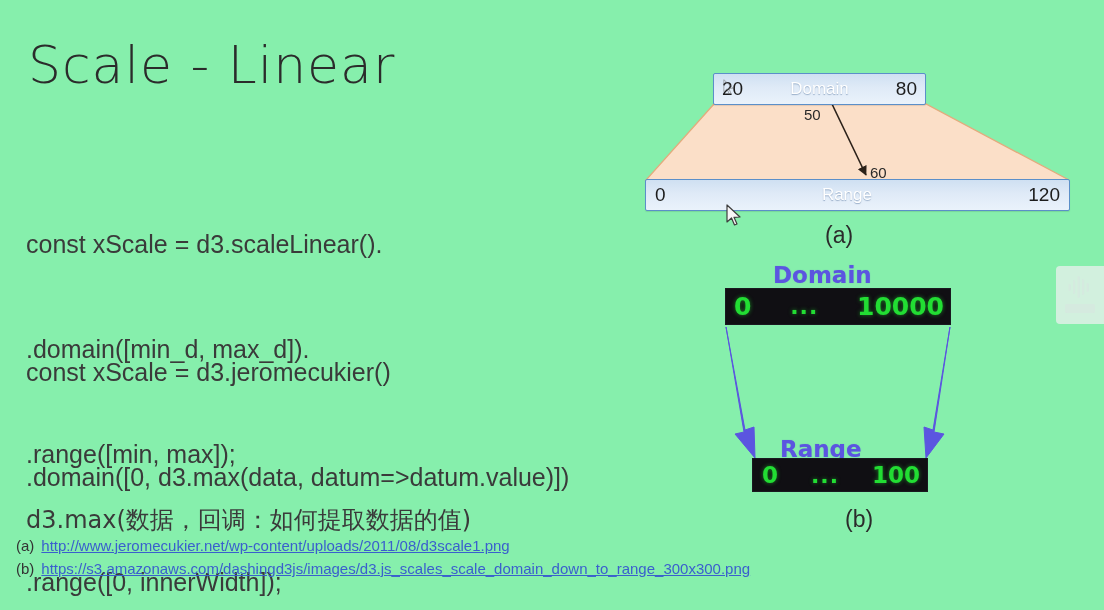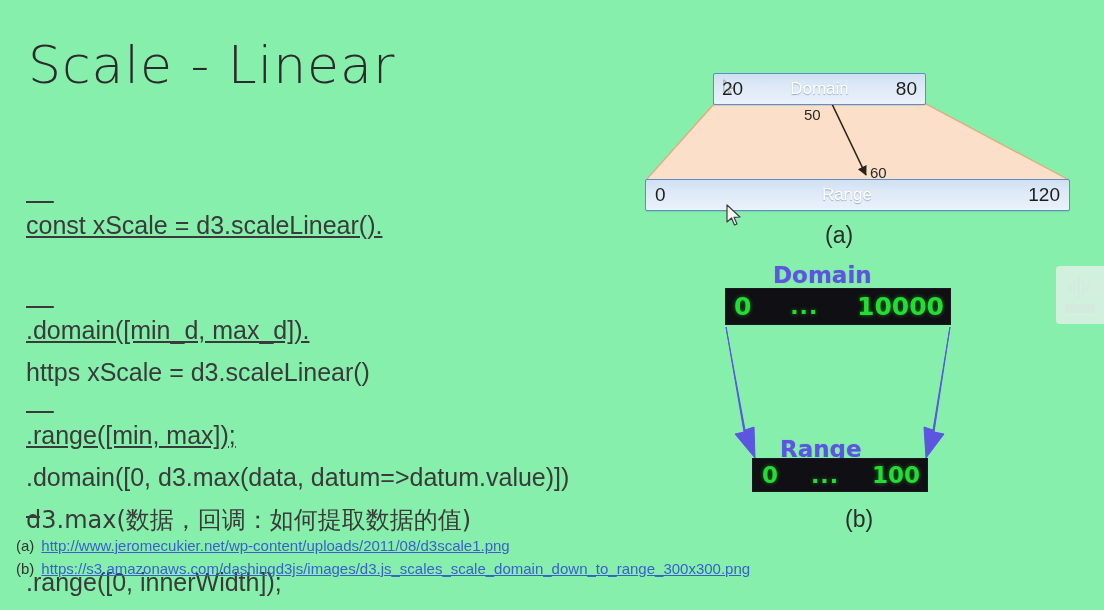--- a/index.html
+++ b/index.html
@@ -34,21 +34,21 @@
   
   .code-block {
     position: absolute;
     left: 26px;
     color: #3a3a3a;
     font-size: 25px;
     line-height: 35px;
     font-family: "Liberation Sans", "DejaVu Sans", sans-serif;
     white-space: pre;
   }
-  #code-block-1 { top: 138px; text-decoration: underline; }
+  #code-block-1 { top: 157px; }
   #code-block-2 { top: 285px; }
 
   .code-line { display: block; white-space: pre; }
 
   
   #notes {
     position: absolute;
     left: 26px;
     top: 425px;
     color: #3a3a3a;
@@ -254,21 +254,21 @@
 
   <div id="slide-title">Scale - Linear</div>
 
   <div class="code-block" id="code-block-1">
     <span class="code-line">const xScale = d3.scaleLinear().</span>
     <span class="code-line">.domain([min_d, max_d]).</span>
     <span class="code-line">.range([min, max]);</span>
   </div>
 
   <div class="code-block" id="code-block-2">
-    <span class="code-line">https xScale = d3.scaleLinear()</span>
+    <span class="code-line">const xScale = d3.jeromecukier()</span>
     <span class="code-line">.domain([0, d3.max(data, datum=&gt;datum.value)])</span>
     <span class="code-line">.range([0, innerWidth]);</span>
   </div>
 
   <div id="notes">
     <span class="note-line">d3.max(数据，回调：如何提取数据的值)</span>
     
   </div>
 
   <div id="footnotes">

